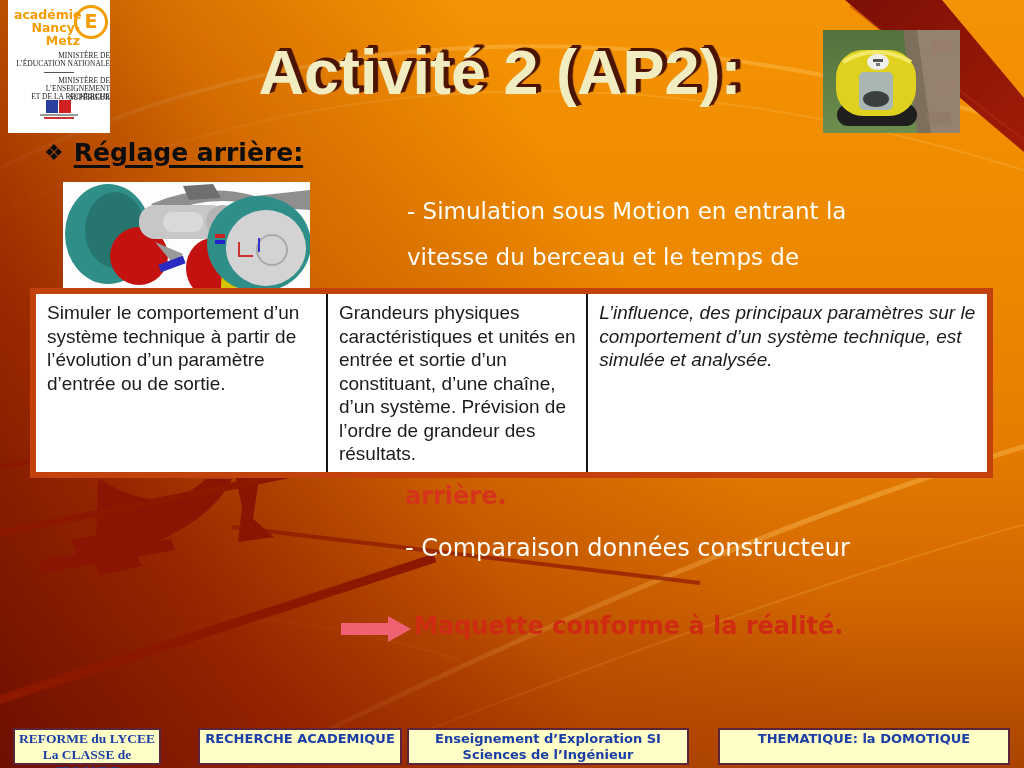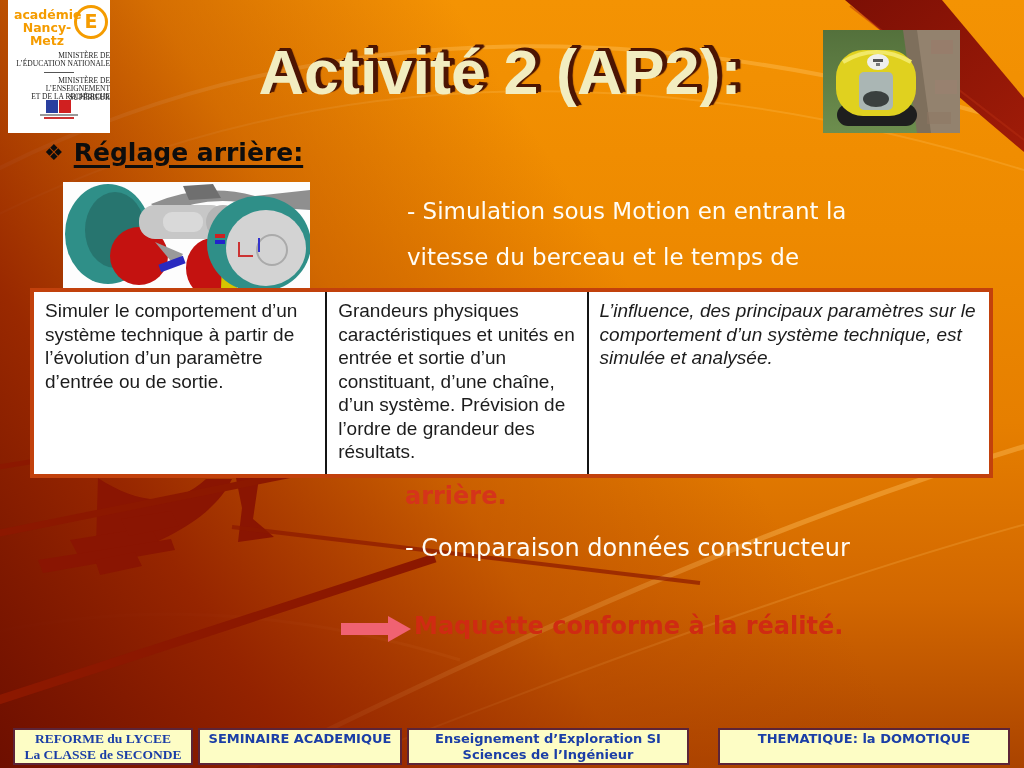--- a/index.html
+++ b/index.html
@@ -14,21 +14,21 @@
     background:linear-gradient(58deg,#6e0f00 0%,rgba(142,28,0,0.88) 20%,rgba(176,66,0,0.45) 42%,rgba(200,100,0,0) 62%);}
   .decor{left:0;top:0;width:1024px;height:768px;pointer-events:none;}
 
   
   .title{left:0;top:36px;width:1000px;text-align:center;
     font-family:"Liberation Sans",sans-serif;font-weight:bold;font-size:63px;
     color:#f2edc0;text-shadow:4px -3px 0 #4c1503,2px -1px 0 #4c1503,5px -2px 1px #4c1503;}
 
   
   .logo{left:8px;top:0;width:102px;height:133px;background:#fff;overflow:hidden;}
-  .logo .acad{position:absolute;left:6px;top:8px;width:66px;text-align:center;
+  .logo .acad{position:absolute;left:6px;top:8px;width:66px;text-align:right;
     font-weight:bold;font-size:12.5px;line-height:13px;color:#f59c00;}
   .logo .ering{position:absolute;left:66px;top:5px;width:28px;height:28px;border:3px solid #f59c00;
     border-radius:50%;color:#f59c00;font-weight:bold;font-size:19px;text-align:center;line-height:27px;}
   .logo .min{position:absolute;left:0;width:102px;text-align:right;
     font-family:"Liberation Serif",serif;font-size:7.5px;line-height:8.5px;color:#222;}
   .logo .dash{position:absolute;left:36px;width:30px;border-top:1px solid #555;}
   .flagbox{position:absolute;left:38px;top:100px;width:26px;height:16px;}
   .flagbox .b{position:absolute;left:0;top:0;width:12px;height:13px;background:#2a3f9f;}
   .flagbox .r{position:absolute;left:13px;top:0;width:12px;height:13px;background:#d02020;}
   .flagbox .t1{position:absolute;left:-6px;top:14px;width:38px;height:2px;background:#999;}
@@ -42,31 +42,31 @@
   
   .white-line{color:#fffdf6;font-size:23px;}
   .bl1{left:407px;top:198px;}
   .bl2{left:407px;top:244px;}
   .overflow-word{left:405px;top:482px;color:#d5341a;font-weight:bold;font-size:24px;text-align:right;}
   .comparison{left:405px;top:534px;color:#fffdf6;font-size:24px;}
   .conclusion{left:414px;top:612px;color:#cf2b12;font-weight:bold;font-size:24px;}
 
   
   .ctable{left:30px;top:288px;width:963px;height:190px;background:#fff;
-    border:4px solid #c2410c;box-sizing:border-box;display:flex;}
+    border:6px solid #c2410c;box-sizing:border-box;display:flex;}
   .ctable .cell{box-sizing:border-box;padding:7px 10px 0 11px;
     font-family:"Liberation Sans",sans-serif;font-size:19px;line-height:23.5px;color:#1c1c1c;}
   .ctable .c1{width:295px;border-right:2px solid #141414;}
   .ctable .c2{width:263px;border-right:2px solid #141414;}
   .ctable .c3{width:403px;font-style:italic;}
 
   
   .fbox{top:728px;height:37px;background:#fdfdc5;border:2px solid #5c2438;box-sizing:border-box;
     color:#1b3ea6;font-weight:bold;font-size:13px;line-height:16px;text-align:center;padding-top:1px;}
-  .fb1{left:13px;width:180px;font-family:"Liberation Serif",serif;font-size:13.5px;}
+  .fb1{left:13px;width:148px;font-family:"Liberation Serif",serif;font-size:13.5px;}
   .fb2{left:198px;width:204px;}
   .fb3{left:407px;width:282px;}
   .fb4{left:718px;width:292px;}
 
   
   .cadimg{left:63px;top:182px;}
   .robotimg{left:823px;top:30px;}
 </style>
 </head>
 <body>
@@ -202,21 +202,21 @@
     <rect x="0" y="7" width="47" height="12" fill="#f06272"></rect>
     <polygon points="47,0 70,13 47,26" fill="#f06272"></polygon>
   </svg>
   <div class="abs conclusion">Maquette conforme à la réalité.</div>
 
   <div class="abs fbox fb1">
     <div>REFORME du LYCEE</div>
     <div>La CLASSE de SECONDE</div>
   </div>
   <div class="abs fbox fb2">
-    <div>SEMINAIRE ACADEMIQUE</div>
+    <div>RECHERCHE ACADEMIQUE</div>
   </div>
   <div class="abs fbox fb3">
     <div>Enseignement d’Exploration SI</div>
     <div>Sciences de l’Ingénieur</div>
   </div>
   <div class="abs fbox fb4">
     <div>THEMATIQUE: la DOMOTIQUE</div>
   </div>
 
 </div>

